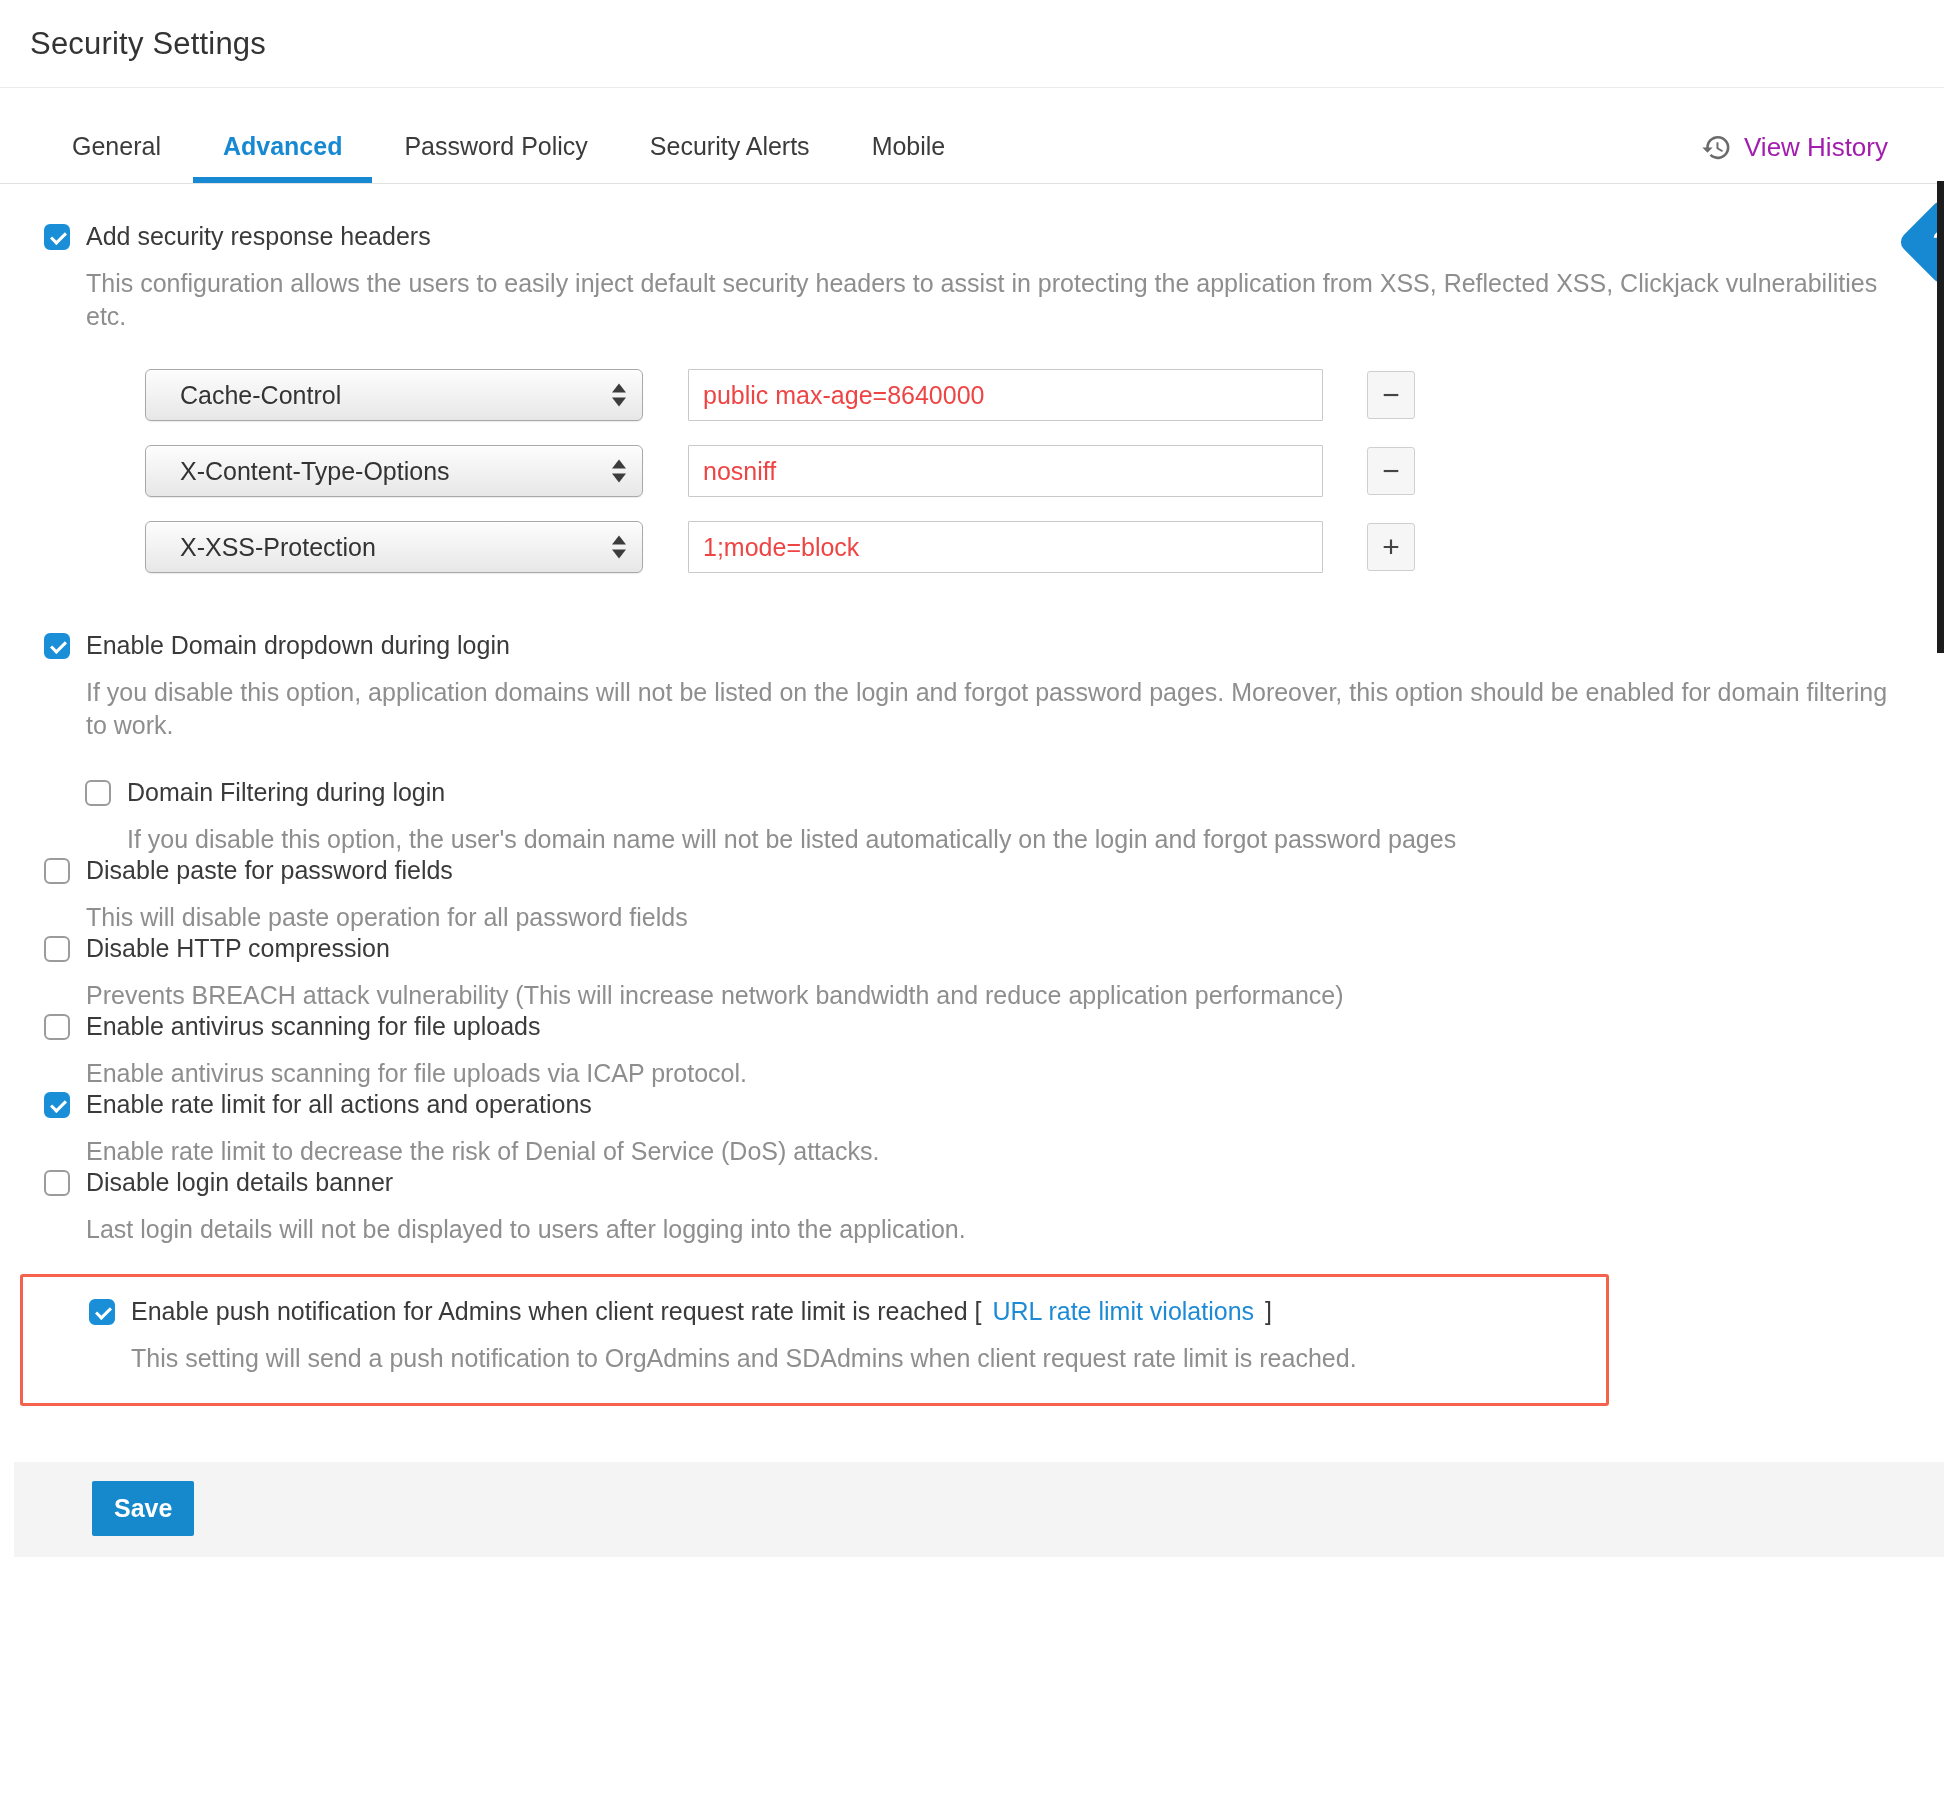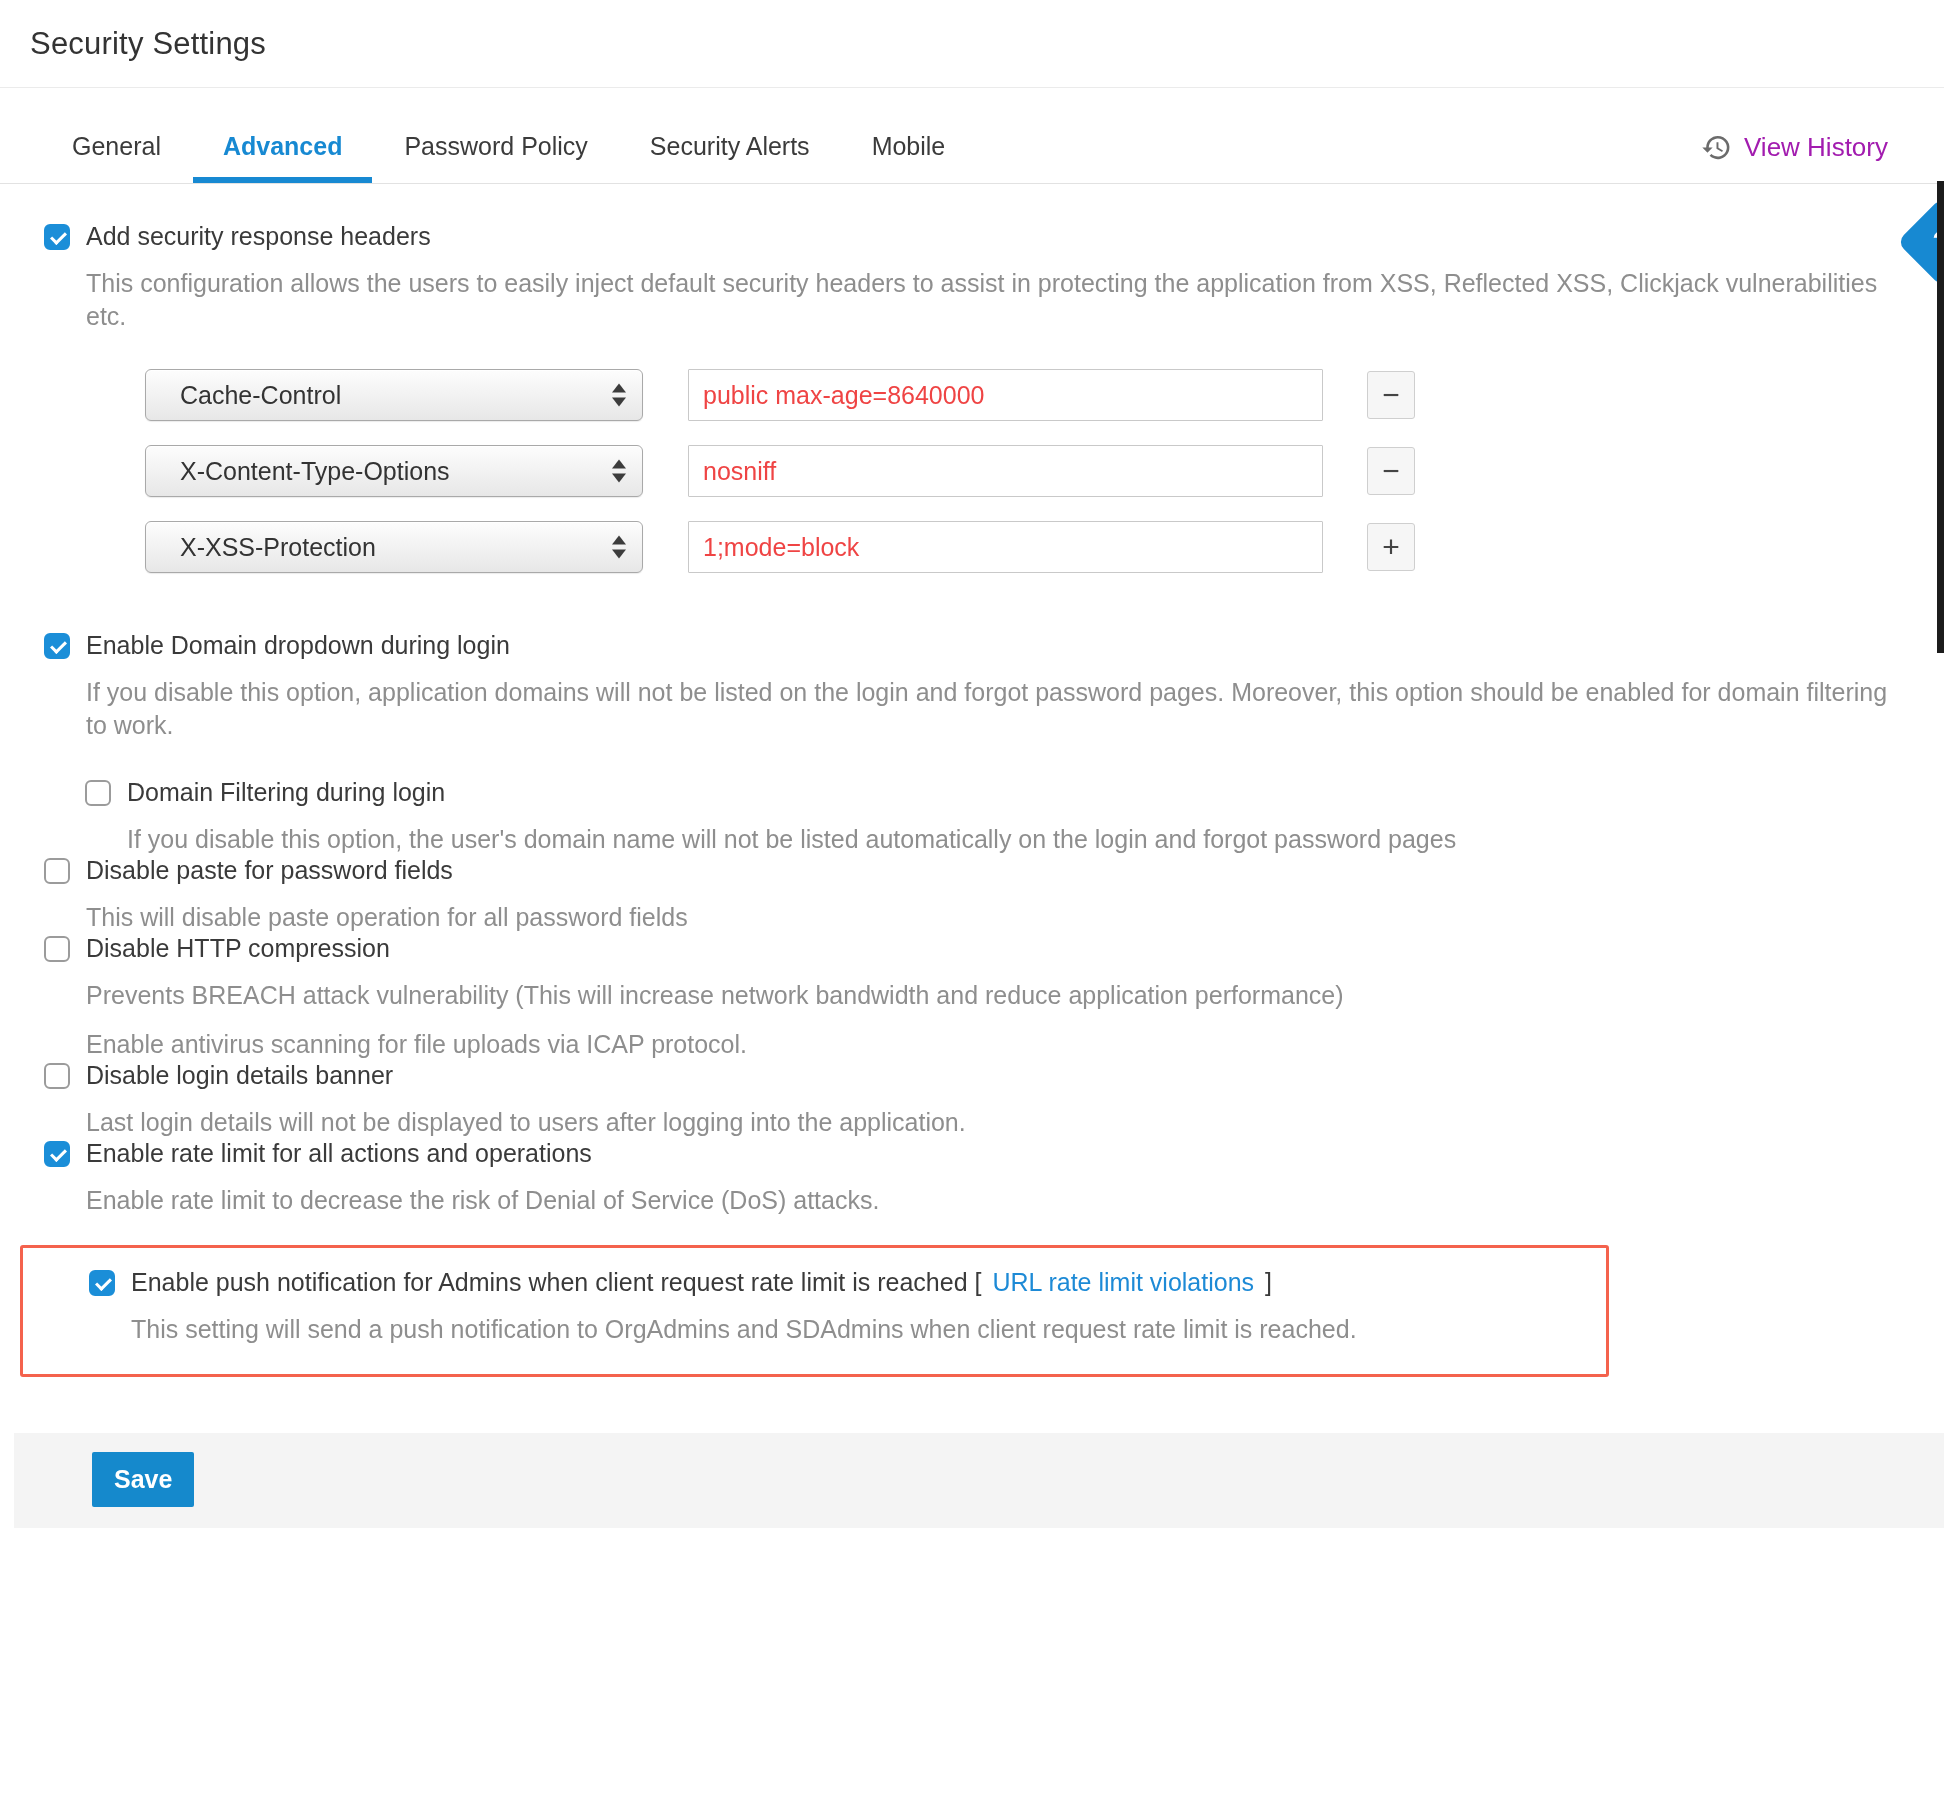--- a/index.html
+++ b/index.html
@@ -307,37 +307,41 @@
 
   <div class="setting">
     <div class="setting-head">
       <span class="checkbox"></span>
       <span class="setting-label">Disable HTTP compression</span>
     </div>
     <div class="setting-desc">Prevents BREACH attack vulnerability (This will increase network bandwidth and reduce application performance)</div>
   </div>
 
   <div class="setting">
+    <div class="setting-head">
+      <span class="checkbox"></span>
+      <span class="setting-label">Enable antivirus scanning for file uploads</span>
+    </div>
     <div class="setting-desc">Enable antivirus scanning for file uploads via ICAP protocol.</div>
+  </div>
+
+  <div class="setting" style="margin-bottom:0;">
+    <div class="setting-head">
+      <span class="checkbox checked"></span>
+      <span class="setting-label">Enable rate limit for all actions and operations</span>
+    </div>
+    <div class="setting-desc">Enable rate limit to decrease the risk of Denial of Service (DoS) attacks.</div>
   </div>
 
   <div class="setting">
     <div class="setting-head">
       <span class="checkbox"></span>
       <span class="setting-label">Disable login details banner</span>
     </div>
     <div class="setting-desc">Last login details will not be displayed to users after logging into the application.</div>
-  </div>
-
-  <div class="setting" style="margin-bottom:0;">
-    <div class="setting-head">
-      <span class="checkbox checked"></span>
-      <span class="setting-label">Enable rate limit for all actions and operations</span>
-    </div>
-    <div class="setting-desc">Enable rate limit to decrease the risk of Denial of Service (DoS) attacks.</div>
   </div>
 
   <div class="highlight-box">
     <div class="setting-head">
       <span class="checkbox checked"></span>
       <span class="setting-label">
         <span>Enable push notification for Admins when client request rate limit is reached [</span>
         <span class="inline-link">URL rate limit violations</span>
         <span>]</span>
       </span>

